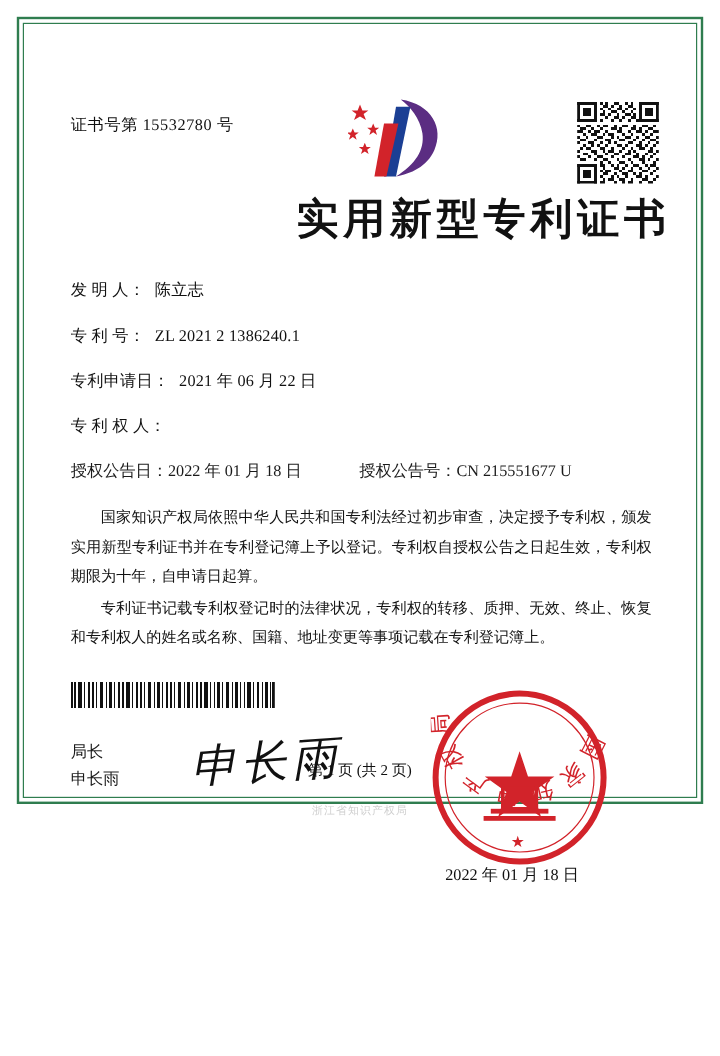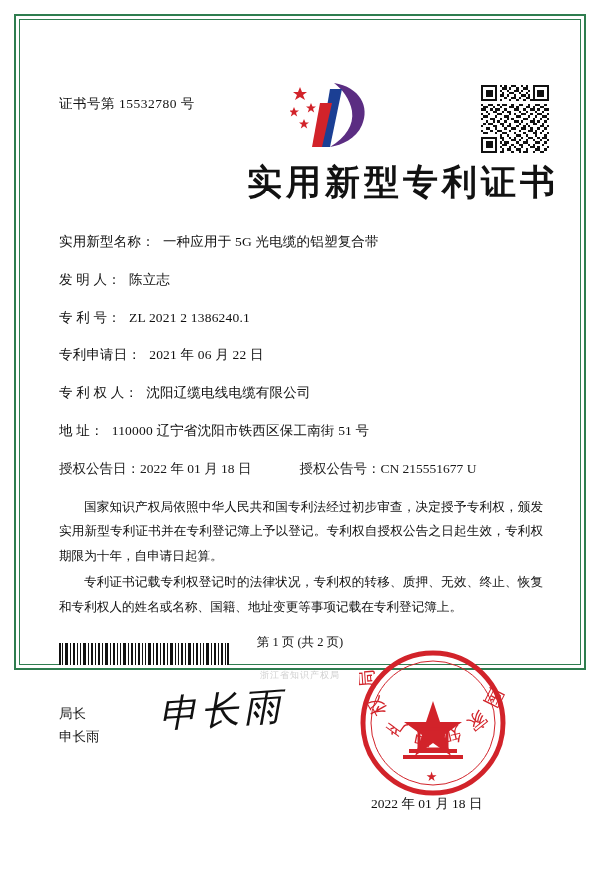--- a/index.html
+++ b/index.html
@@ -146,21 +146,21 @@
   .barcode {
     position: absolute;
     left: 18px;
     top: 0px;
     height: 22px;
     width: 170px;
   }
   .sig-block {
     position: absolute;
     left: 18px;
-    top: 60px;
+    top: 48px;
     font-size: 13.5px;
     line-height: 1.65;
   }
   .handwriting {
     position: absolute;
     left: 118px;
     top: 42px;
     font-size: 38px;
     font-family: "DejaVu Serif", serif;
     font-style: italic;
@@ -438,42 +438,33 @@
             <rect x="22" y="28" width="1" height="1"></rect>
             <rect x="25" y="28" width="2" height="1"></rect>
         </g>
       </svg>
     </div>
 
     <div class="title">实用新型专利证书</div>
 
     <div class="fields">
       <div class="field">
-        <span class="lbl">实用新型名称：</span>
-        <span class="val">一种应用于 5G 光电缆的铝塑复合带</span>
-      </div>
-      <div class="field">
         <span class="lbl">发 明 人：</span>
         <span class="val">陈立志</span>
       </div>
       <div class="field">
         <span class="lbl">专 利 号：</span>
         <span class="val">ZL 2021 2 1386240.1</span>
       </div>
       <div class="field">
         <span class="lbl">专利申请日：</span>
         <span class="val">2021 年 06 月 22 日</span>
       </div>
       <div class="field">
         <span class="lbl">专 利 权 人：</span>
-        <span class="val">沈阳辽缆电线电缆有限公司</span>
-      </div>
-      <div class="field">
-        <span class="lbl">地 址：</span>
-        <span class="val">110000  辽宁省沈阳市铁西区保工南街 51 号</span>
       </div>
       <div class="field-row2">
         <span class="cell">
           <span class="lbl">授权公告日：</span>
           <span class="val">2022 年 01 月 18 日</span>
         </span>
         <span class="cell second">
           <span class="lbl">授权公告号：</span>
           <span class="val">CN 215551677 U</span>
         </span>

